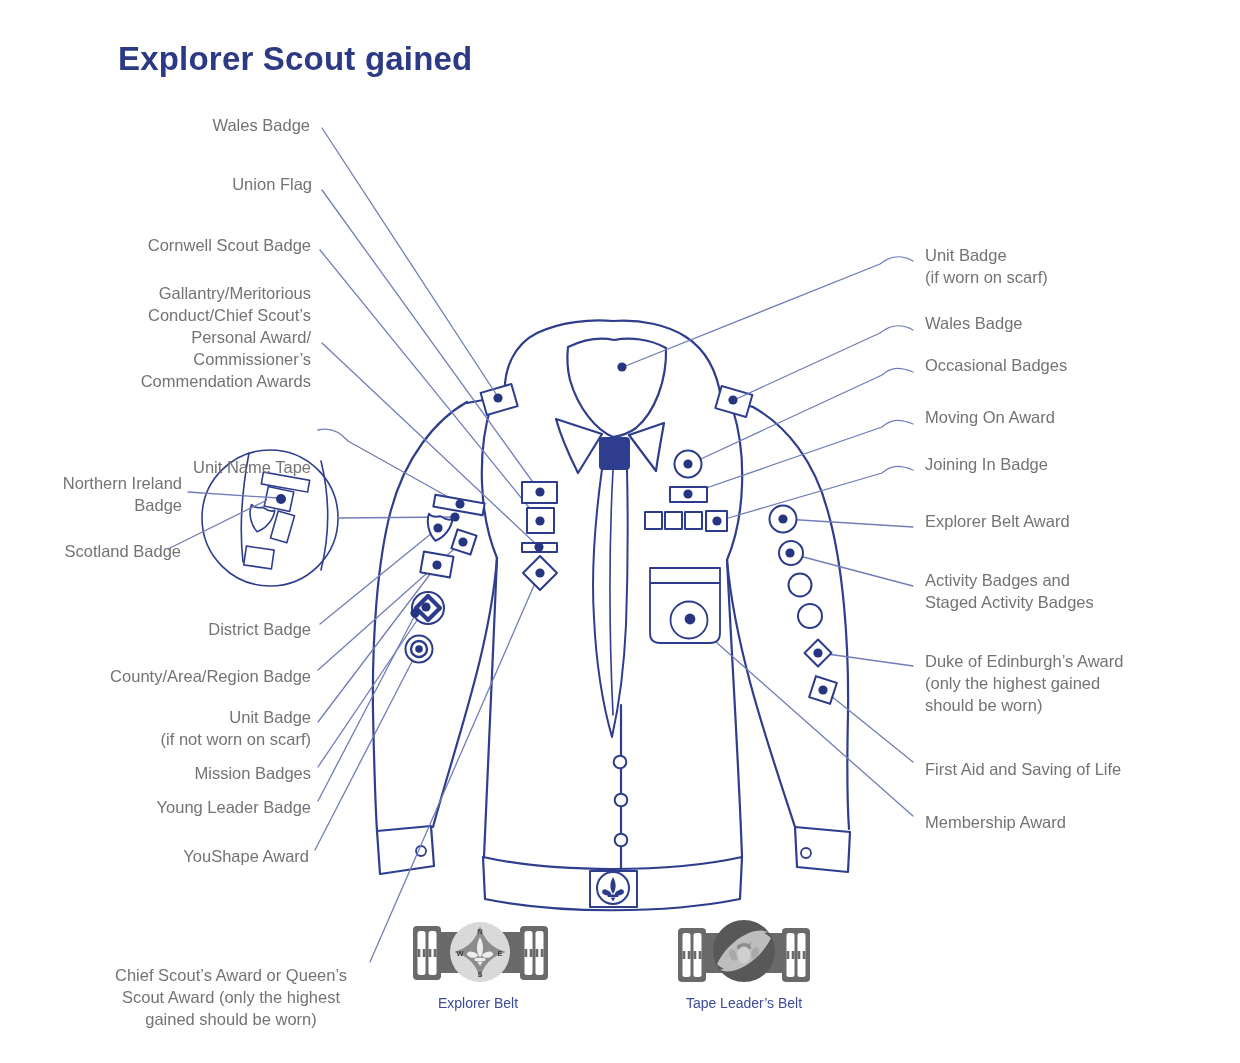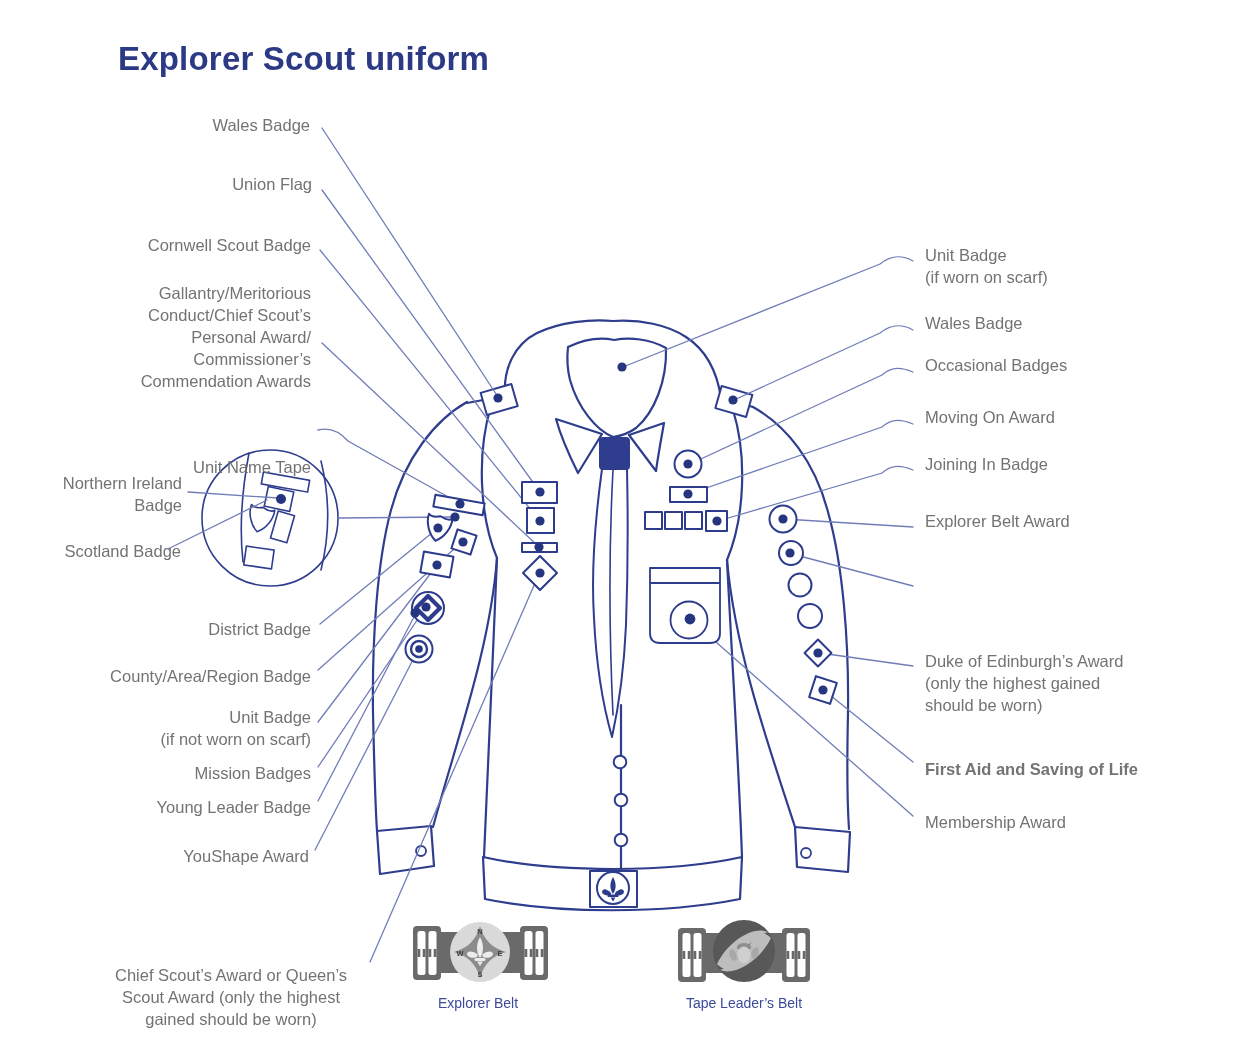--- a/index.html
+++ b/index.html
@@ -269,21 +269,21 @@
         <rect x="4.5" y="12" width="8" height="44" rx="2.5" fill="#ffffff"></rect>
         <rect x="15.5" y="12" width="8" height="44" rx="2.5" fill="#ffffff"></rect>
         <rect x="4.5" y="30" width="2.8" height="8" fill="#6a6a6a"></rect>
         <rect x="9.7" y="30" width="2.8" height="8" fill="#6a6a6a"></rect>
         <rect x="15.5" y="30" width="2.8" height="8" fill="#6a6a6a"></rect>
         <rect x="20.7" y="30" width="2.8" height="8" fill="#6a6a6a"></rect>
       </g>
     </g>
   </svg>
 
-  <div class="title" style="left:118px;top:40px;">Explorer Scout uniform</div>
+  <div class="title" style="left:118px;top:40px;">Explorer Scout gained</div>
 
   <div class="lbl r" style="left:60px;top:114px;width:250px;">Wales Badge</div>
   <div class="lbl r" style="left:62px;top:173px;width:250px;">Union Flag</div>
   <div class="lbl r" style="left:61px;top:234px;width:250px;">Cornwell Scout Badge</div>
   <div class="lbl r" style="left:61px;top:282px;width:250px;">Gallantry/Meritorious
 Conduct/Chief Scout’s
 Personal Award/
 Commissioner’s
 Commendation Awards</div>
   <div class="lbl r" style="left:61px;top:428px;width:250px;margin-top:28px;">Unit Name Tape</div>
@@ -301,21 +301,23 @@
 Scout Award (only the highest
 gained should be worn)</div>
 
   <div class="lbl l" style="left:925px;top:244px;width:250px;">Unit Badge
 (if worn on scarf)</div>
   <div class="lbl l" style="left:925px;top:312px;width:250px;">Wales Badge</div>
   <div class="lbl l" style="left:925px;top:354px;width:250px;">Occasional Badges</div>
   <div class="lbl l" style="left:925px;top:406px;width:250px;">Moving On Award</div>
   <div class="lbl l" style="left:925px;top:453px;width:250px;">Joining In Badge</div>
   <div class="lbl l" style="left:925px;top:510px;width:250px;">Explorer Belt Award</div>
+  <div class="lbl l" style="left:925px;top:569px;width:250px;">Activity Badges and
+Staged Activity Badges</div>
   <div class="lbl l" style="left:925px;top:650px;width:260px;">Duke of Edinburgh’s Award
 (only the highest gained
 should be worn)</div>
-  <div class="lbl l" style="left:925px;top:758px;width:260px;font-weight:bold;">First Aid and Saving of Life</div>
+  <div class="lbl l" style="left:925px;top:758px;width:260px;">First Aid and Saving of Life</div>
   <div class="lbl l" style="left:925px;top:811px;width:250px;">Membership Award</div>
 
   <div class="beltlbl" style="left:378px;top:992px;width:200px;">Explorer Belt</div>
   <div class="beltlbl" style="left:632px;top:992px;width:224px;">Tape Leader’s Belt</div>
 </div>
 
 </body></html>

